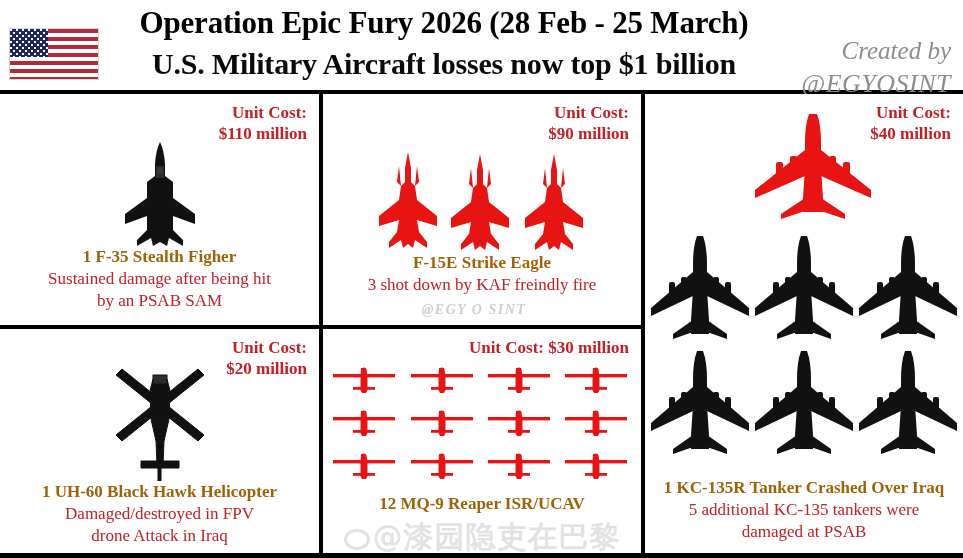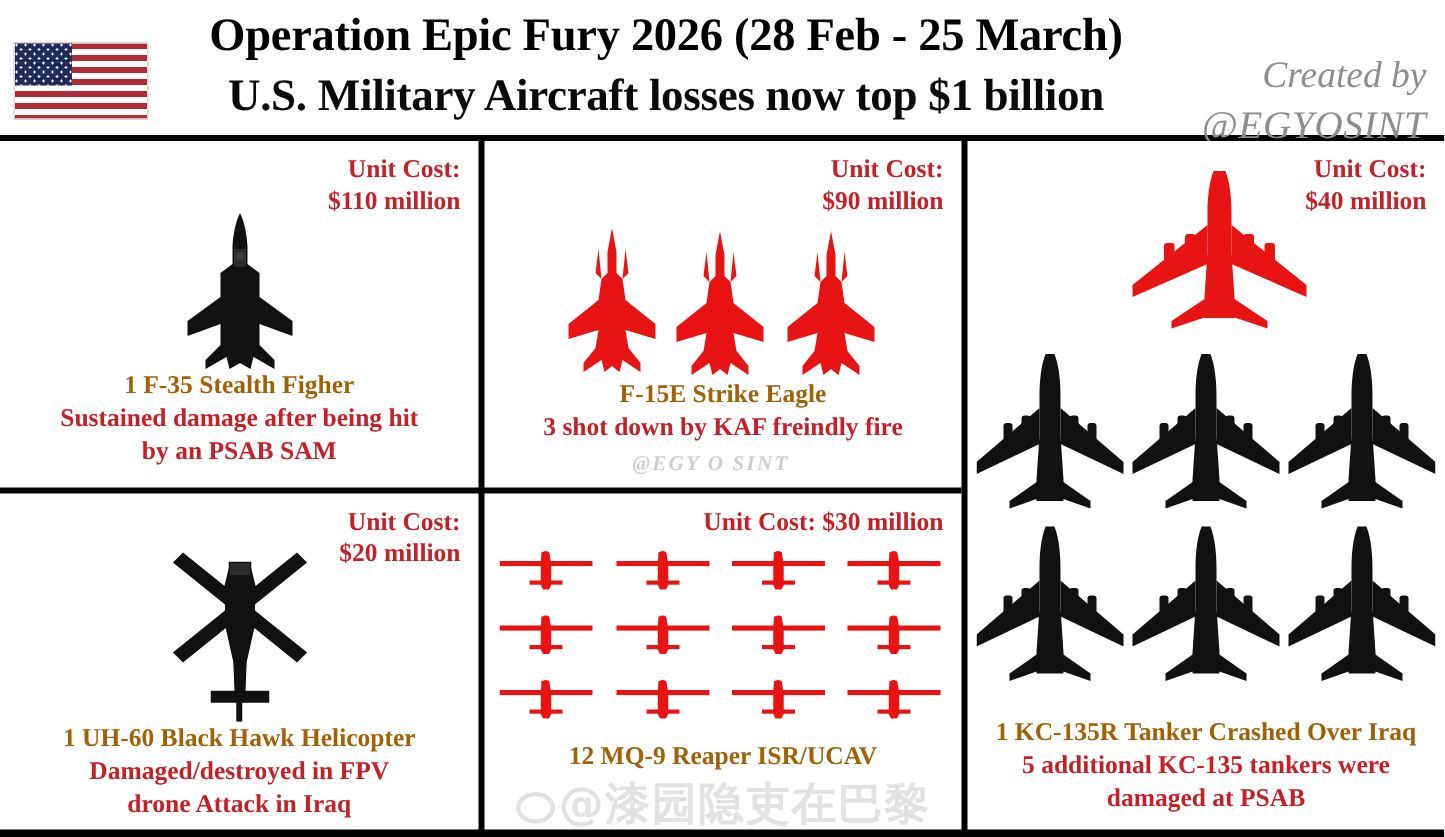--- a/index.html
+++ b/index.html
@@ -138,21 +138,21 @@
     display: block;
     color: #a16207;
     font-size: 17px;
     font-weight: bold;
     line-height: 22px;
   }
   .cap-sub {
     display: block;
     color: #c42026;
     font-size: 17px;
-    font-weight: bold;
+    font-weight: normal;
     line-height: 22px;
   }
 
   .art { position: absolute; }
 
   .wm-egy {
     position: absolute;
     left: 0; right: 16px;
     text-align: center;
     color: #cfcfcf;

